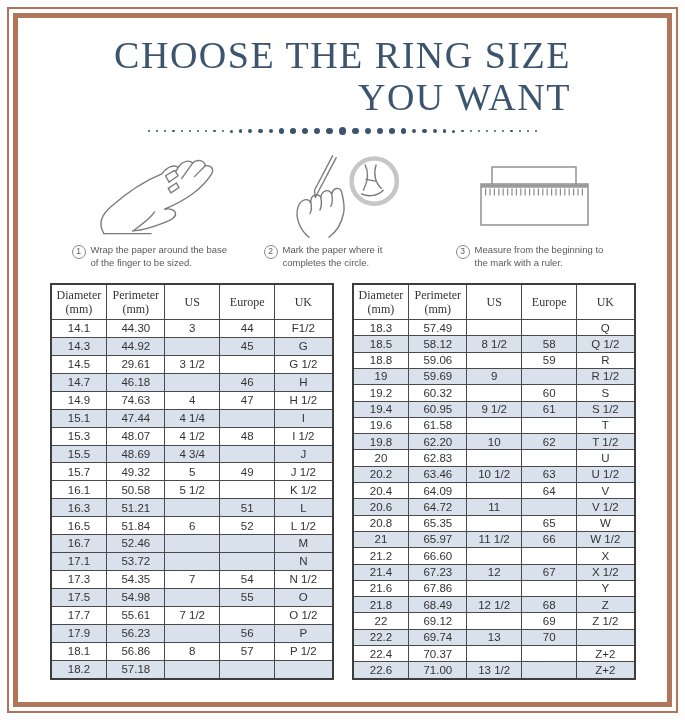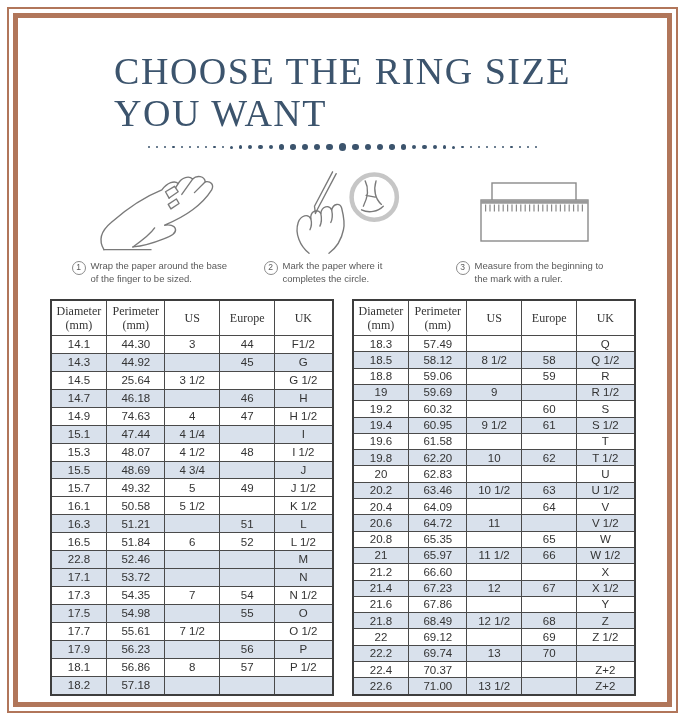--- a/index.html
+++ b/index.html
@@ -8,21 +8,21 @@
   :root{
     --accent:#b1765a;
     --title:#3c546d;
     --shade:#d9e1ec;
     --tborder:#4a4a4a;
     --text:#333;
   }
   .frame-outer{position:absolute;inset:7px;border:2px solid var(--accent);}
   .frame-inner{position:absolute;inset:4px;border:5px solid var(--accent);
                display:flex;flex-direction:column;align-items:center;}
-  h1{margin:32px 0 0 0;text-align:left;
+  h1{margin:16px 0 0 0;text-align:right;
      font-family:"Liberation Serif",serif;font-weight:normal;
      font-size:38px;line-height:42px;letter-spacing:1.5px;color:var(--title);}
   .dots{margin-top:8px;display:flex;align-items:center;justify-content:center;gap:6px;height:10px;}
   .dots span{border-radius:50%;background:var(--title);display:block;}
   .steps{margin-top:18px;display:flex;justify-content:center;gap:34px;}
   .step{display:flex;flex-direction:column;align-items:center;}
   .step svg{height:86px;display:block;}
   .caption{display:flex;gap:5px;margin-top:4px;width:158px;
            font-size:9.5px;line-height:1.32;color:#595959;text-align:left;}
   .circ{flex:0 0 auto;width:12px;height:12px;border:1px solid #8a8a8a;border-radius:50%;
@@ -182,21 +182,21 @@
             </tr>
             <tr class="shade">
               <td>14.3</td>
               <td>44.92</td>
               <td></td>
               <td>45</td>
               <td>G</td>
             </tr>
             <tr>
               <td>14.5</td>
-              <td>25.64</td>
+              <td>29.61</td>
               <td>3 1/2</td>
               <td></td>
               <td>G 1/2</td>
             </tr>
             <tr class="shade">
               <td>14.7</td>
               <td>46.18</td>
               <td></td>
               <td>46</td>
               <td>H</td>
@@ -251,21 +251,21 @@
               <td>L</td>
             </tr>
             <tr>
               <td>16.5</td>
               <td>51.84</td>
               <td>6</td>
               <td>52</td>
               <td>L 1/2</td>
             </tr>
             <tr class="shade">
-              <td>22.8</td>
+              <td>16.7</td>
               <td>52.46</td>
               <td></td>
               <td></td>
               <td>M</td>
             </tr>
             <tr class="shade">
               <td>17.1</td>
               <td>53.72</td>
               <td></td>
               <td></td>

